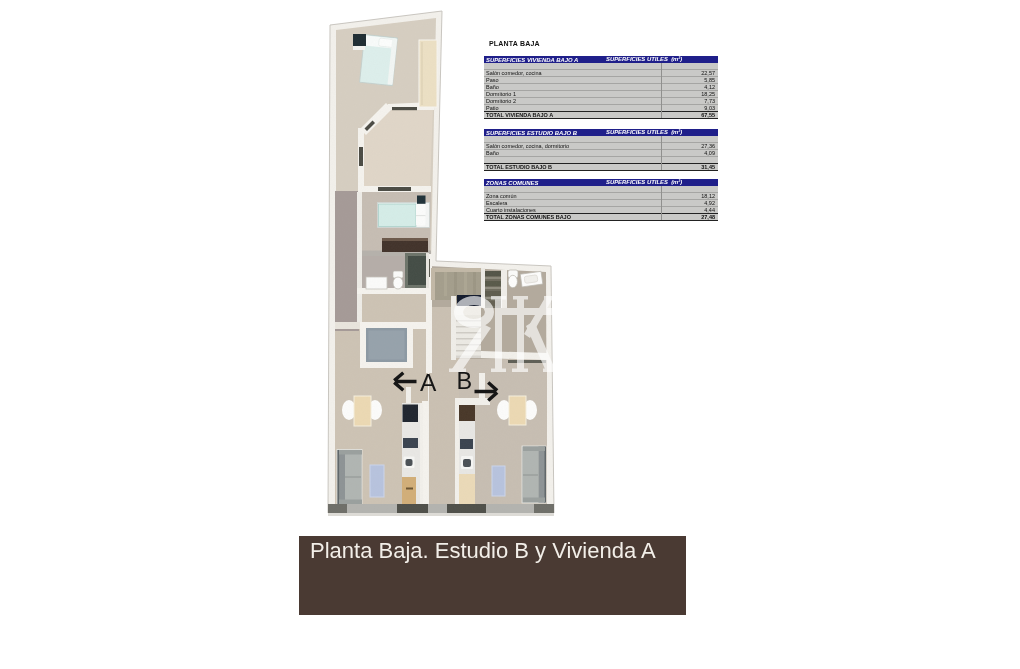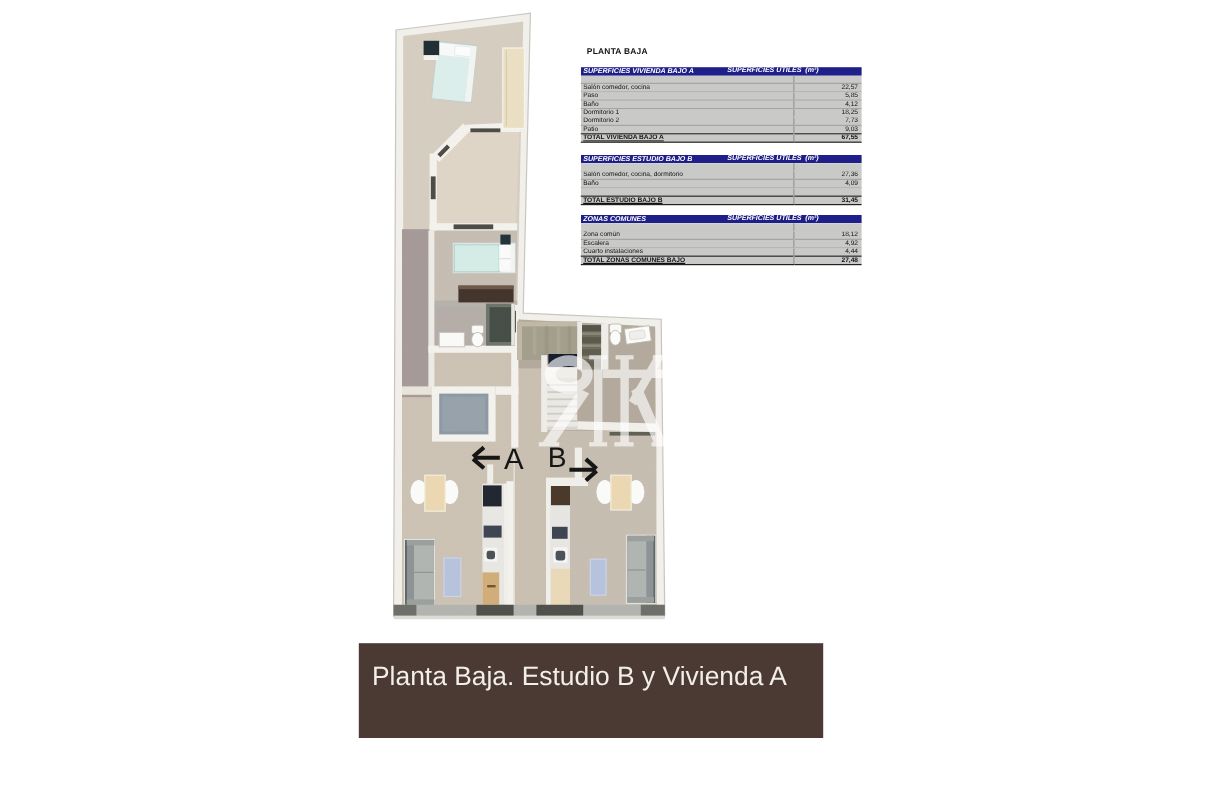--- a/index.html
+++ b/index.html
@@ -12,21 +12,21 @@
   table.st td{font-size:5.5px;line-height:6px;color:#111;padding:0 0 0 2px;height:5.9px;overflow:hidden;white-space:nowrap;}
   table.st td.v{text-align:right;padding-right:3px;border-left:1px solid #90908e;width:56px;}
   table.st tr{background:#c9c9c7;border-bottom:1px solid #a5a5a3;}
   table.st tr.hdr{background:#1f1f8a;border-bottom:none;}
   table.st tr.hdr td{color:#fff;font-weight:bold;font-style:italic;font-size:5.9px;height:7px;position:relative;}
   table.st tr.hdr td span.r{position:absolute;left:122px;top:0;width:110px;}
   table.st tr.tot td{font-weight:bold;border-top:1px solid #222;border-bottom:1px solid #222;}
   table.st tr.tot td u{text-decoration:underline;}
   
   #banner{position:absolute;left:299px;top:536px;width:387px;height:79px;background:#4a3a33;}
-  #banner span{position:absolute;left:11px;top:15px;font-size:22px;color:#f2eee8;}
+  #banner span{position:absolute;left:11px;top:2px;font-size:22px;color:#f2eee8;}
 </style>
 </head>
 <body>
 <div id="stage">
 
   <svg class="abs" style="left:0;top:0" width="1020" height="669" viewBox="0 0 1020 669">
     <defs>
       <filter id="wmblur" x="-5%" y="-5%" width="110%" height="110%">
           <feGaussianBlur stdDeviation="0.5"></feGaussianBlur>
         </filter>

